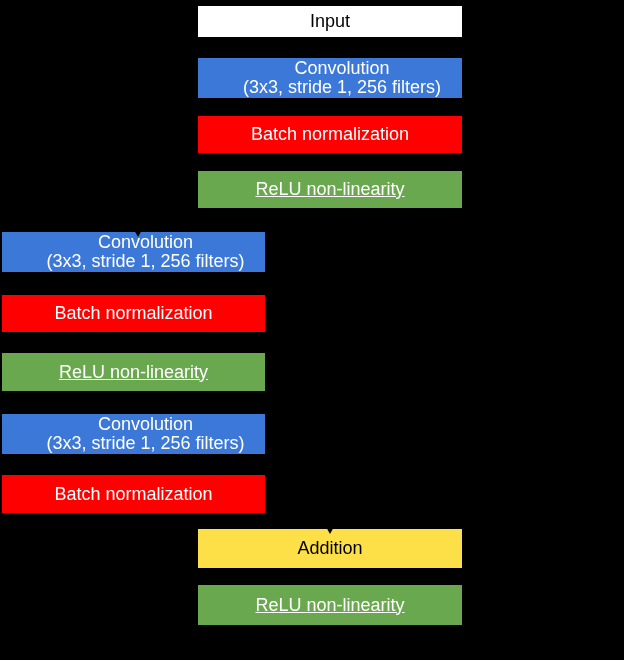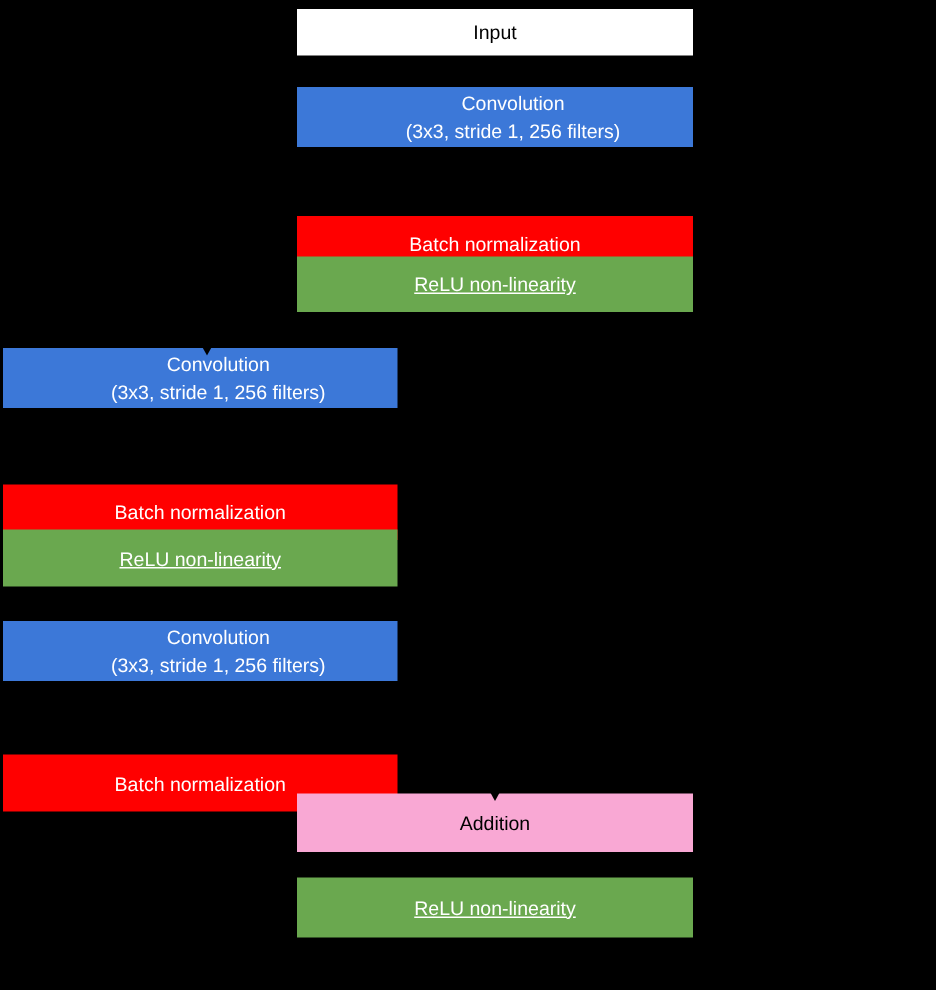--- a/index.html
+++ b/index.html
@@ -16,27 +16,27 @@
     font-family: "Liberation Sans", sans-serif;
   }
   .node {
     position: absolute;
     display: flex;
     flex-direction: column;
     justify-content: center;
     align-items: center;
     text-align: center;
     color: #ffffff;
-    font-size: 13px;
+    font-size: 18px;
     line-height: 19px;
     box-sizing: border-box;
   }
   .node.io   { background: #ffffff; color: #000000; }
   .node.conv { background: #3c78d8; padding-left: 24px; }
-  .node.bn   { background: #ff0000; margin-top: 28px; }
+  .node.bn   { background: #ff0000; }
   .node.relu { background: #6aa84f; text-decoration: underline; }
   .node .line { display: block; white-space: nowrap; }
   .arrowhead {
     position: absolute;
     width: 0;
     height: 0;
     border-left: 5px solid transparent;
     border-right: 5px solid transparent;
     border-top: 9px solid #000000;
   }
@@ -78,21 +78,21 @@
 
   <div class="node conv" style="left: 2px; top: 414px; width: 263px; height: 40px; background: rgb(60, 120, 216);">
     <span class="line">Convolution</span>
     <span class="line">(3x3, stride 1, 256 filters)</span>
   </div>
 
   <div class="node bn" style="left: 2px; top: 475px; width: 263px; height: 38px; background: rgb(255, 0, 0);">
     <span class="line">Batch normalization</span>
   </div>
 
-  <div class="node io" style="left: 198px; top: 529px; width: 264px; height: 39px; background: #f9a8d4;">
+  <div class="node io" style="left: 198px; top: 529px; width: 264px; height: 39px; background: #fde047;">
     <span class="line">Addition</span>
   </div>
 
   <div class="node relu" style="left: 198px; top: 585px; width: 264px; height: 40px; background: rgb(106, 168, 79);">
     <span class="line">ReLU non-linearity</span>
   </div>
 
   <div class="arrowhead" style="left:133px; top:228px;"></div>
   <div class="arrowhead" style="left:325px; top:525px;"></div>
 

